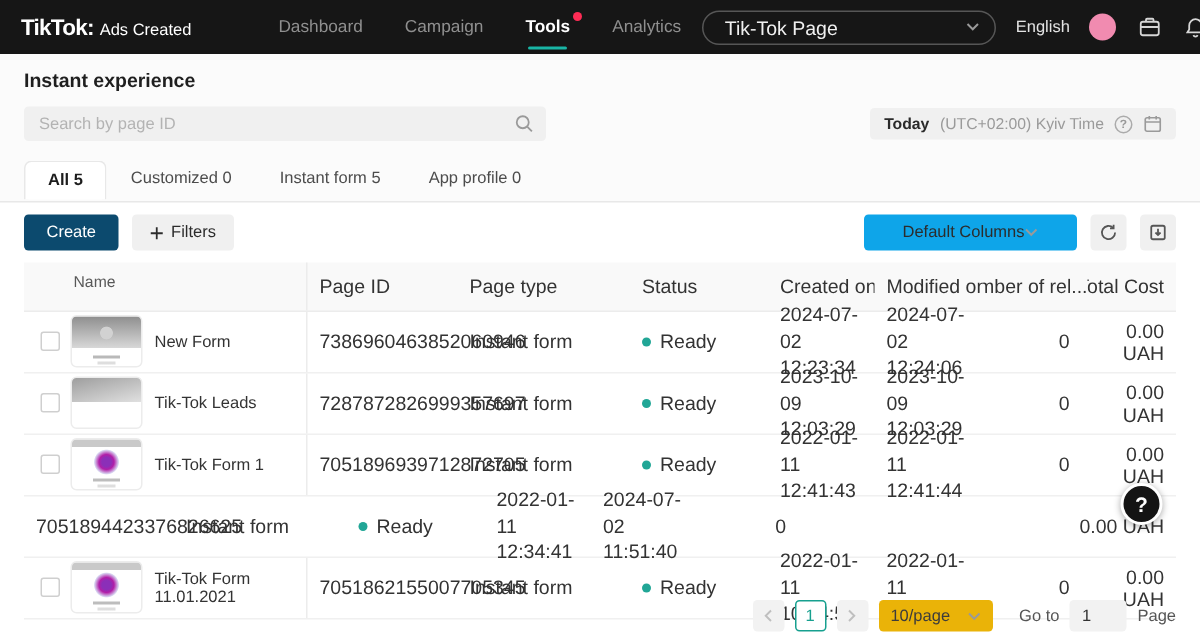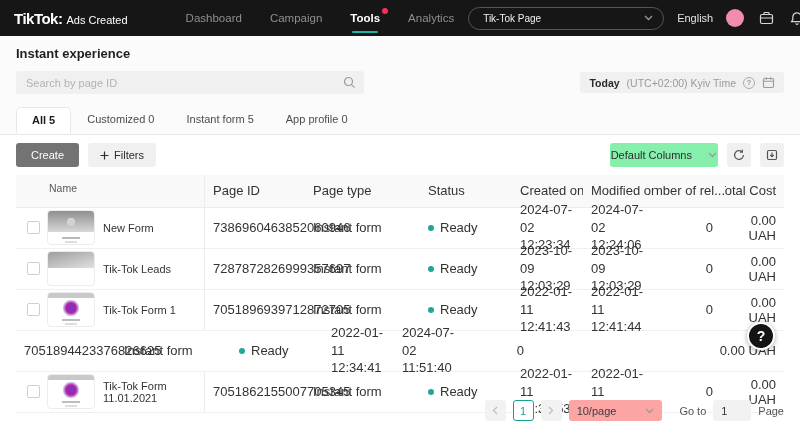--- a/index.html
+++ b/index.html
@@ -20,21 +20,21 @@
   .nav-item { position:relative; display:flex; align-items:center; height:100%;
               padding:0 14px; color:#8f8f8f; font-size:11.5px; cursor:pointer; text-decoration:none; }
   .nav-item.active { color:#fff; font-weight:bold; }
   .nav-item.active::after { content:""; position:absolute; left:50%; transform:translateX(-50%);
               bottom:3px; width:26px; height:2px; background:#19b5a5; border-radius:2px; }
   .badge-dot { width:6px; height:6px; background:#fe2c55; border-radius:50%;
               position:absolute; top:8px; right:6px; }
   .nav-right { display:flex; align-items:center; gap:13px; color:#e3e3e3; }
   .page-pill { display:flex; align-items:center; justify-content:space-between;
                width:196px; height:23px; border:1px solid #565656; border-radius:12px;
-               padding:0 10px 0 14px; color:#f0f0f0; font-size:10px; cursor:pointer; }
+               padding:0 10px 0 14px; color:#f0f0f0; font-size:13px; cursor:pointer; }
   .lang { font-size:11px; cursor:pointer; }
   .avatar { width:18px; height:18px; border-radius:50%; background:#f18bb0; cursor:pointer; }
   .nav-icon { display:flex; align-items:center; justify-content:center; width:18px; height:18px;
               color:#d6d6d6; cursor:pointer; }
   
   .page-head { padding:10px 16px 0; }
   h1 { font-size:13px; font-weight:bold; color:#1f1f1f; margin-bottom:10px; }
   .head-row { display:flex; justify-content:space-between; align-items:center; }
   .search-box { position:relative; width:348px; }
   .search-box input { width:100%; height:23px; background:#f0f0f0; border:none; border-radius:3px;
@@ -51,27 +51,27 @@
   
   .tabs { display:flex; align-items:flex-end; margin:12px 0 0 16px; height:26px; position:relative; z-index:2; }
   .tab { padding:0 15px; line-height:25px; color:#4c4c4c; font-size:11px; cursor:pointer;
          border:1px solid transparent; border-bottom:none; border-radius:5px 5px 0 0; }
   .tab.active { background:#fff; border-color:#e8e8e8; font-weight:bold; color:#1c1c1c; margin-bottom:-1px; }
   
   .panel { position:absolute; left:0; right:0; bottom:0; top:134px; background:#fff;
            border-top:1px solid #e8e8e8; }
   .toolbar { display:flex; justify-content:space-between; align-items:center; padding:8px 16px 6px; }
   .toolbar-left, .toolbar-right { display:flex; align-items:center; gap:9px; }
-  .btn-create { height:24px; padding:0 15px; background:#737373; color:#fff; border:none;
+  .btn-create { height:24px; padding:0 15px; background:#0c4a6e; color:#fff; border:none;
                 border-radius:3px; font-size:11px; cursor:pointer; font-family:inherit; }
   .btn-gray { height:24px; padding:0 12px; background:#f0f0f0; color:#2c2c2c; border:none;
               border-radius:3px; font-size:11px; cursor:pointer; display:flex; align-items:center; gap:5px;
               font-family:inherit; }
-  .cols-dd { height:24px; padding:0 1px; background:#86efac; border-radius:3px; display:flex;
-             align-items:center; gap:16px; color:#2c2c2c; cursor:pointer; }
+  .cols-dd { height:24px; padding:0 26px; background:#0ea5e9; border-radius:3px; display:flex;
+             align-items:center; color:#2c2c2c; cursor:pointer; }
   .icon-btn { width:24px; height:24px; background:#f0f0f0; border:none; border-radius:3px;
               display:flex; align-items:center; justify-content:center; color:#555; cursor:pointer; }
   .chev { color:#9a9a9a; }
   
   .table { margin:2px 16px 0; }
   .t-head, .t-row { display:flex; align-items:stretch; }
   .t-head { background:#f9f9f9; border-bottom:1px solid #ececec; }
   .th { font-size:10.5px; color:#595959; padding-top:7px; padding-bottom:7px;
         white-space:nowrap; overflow:hidden; }
   .t-row { border-bottom:1px solid #f0f0f0; height:41px; }
@@ -122,22 +122,22 @@
   .thumb-purple-blob { border:none; border-radius:9px;
     background:radial-gradient(circle at 48% 45%, #9a86d8 0%, #5b47a8 35%, #30255f 75%, #241b49 100%); }
   
   .pager { position:absolute; right:16px; bottom:7px; display:flex; align-items:center; gap:7px; }
   .pg-btn { width:21px; height:21px; background:#f2f2f2; border:none; border-radius:3px;
             color:#bfbfbf; font-size:13px; display:flex; align-items:center; justify-content:center;
             cursor:pointer; font-family:inherit; }
   .pg-cur { width:21px; height:21px; background:#fff; border:1px solid #17a08f; border-radius:3px;
             color:#17a08f; font-size:11px; display:flex; align-items:center; justify-content:center;
             cursor:pointer; font-family:inherit; }
-  .psize { height:21px; background:#fca5a5; border-radius:3px; padding:0 8px; display:flex;
-           align-items:center; gap:29px; color:#3c3c3c; cursor:pointer; }
+  .psize { height:21px; background:#eab308; border-radius:3px; padding:0 8px; display:flex;
+           align-items:center; gap:12px; color:#3c3c3c; cursor:pointer; }
   .goto-label { color:#555; margin-left:10px; }
   .goto-input { width:38px; height:21px; background:#f2f2f2; border:none; border-radius:3px;
                 padding:0 8px; font-size:11px; color:#333; outline:none; font-family:inherit; }
   .page-word { color:#555; }
   
   .float-help { position:absolute; top:322px; right:25px; width:28px; height:28px; border-radius:50%;
                 background:#141414; color:#fff; border:2.5px solid #fff; display:flex; align-items:center;
                 justify-content:center; font-size:14px; font-weight:bold; cursor:pointer;
                 box-shadow:0 1px 5px rgba(0,0,0,.35); z-index:5; }
   svg { display:block; }

